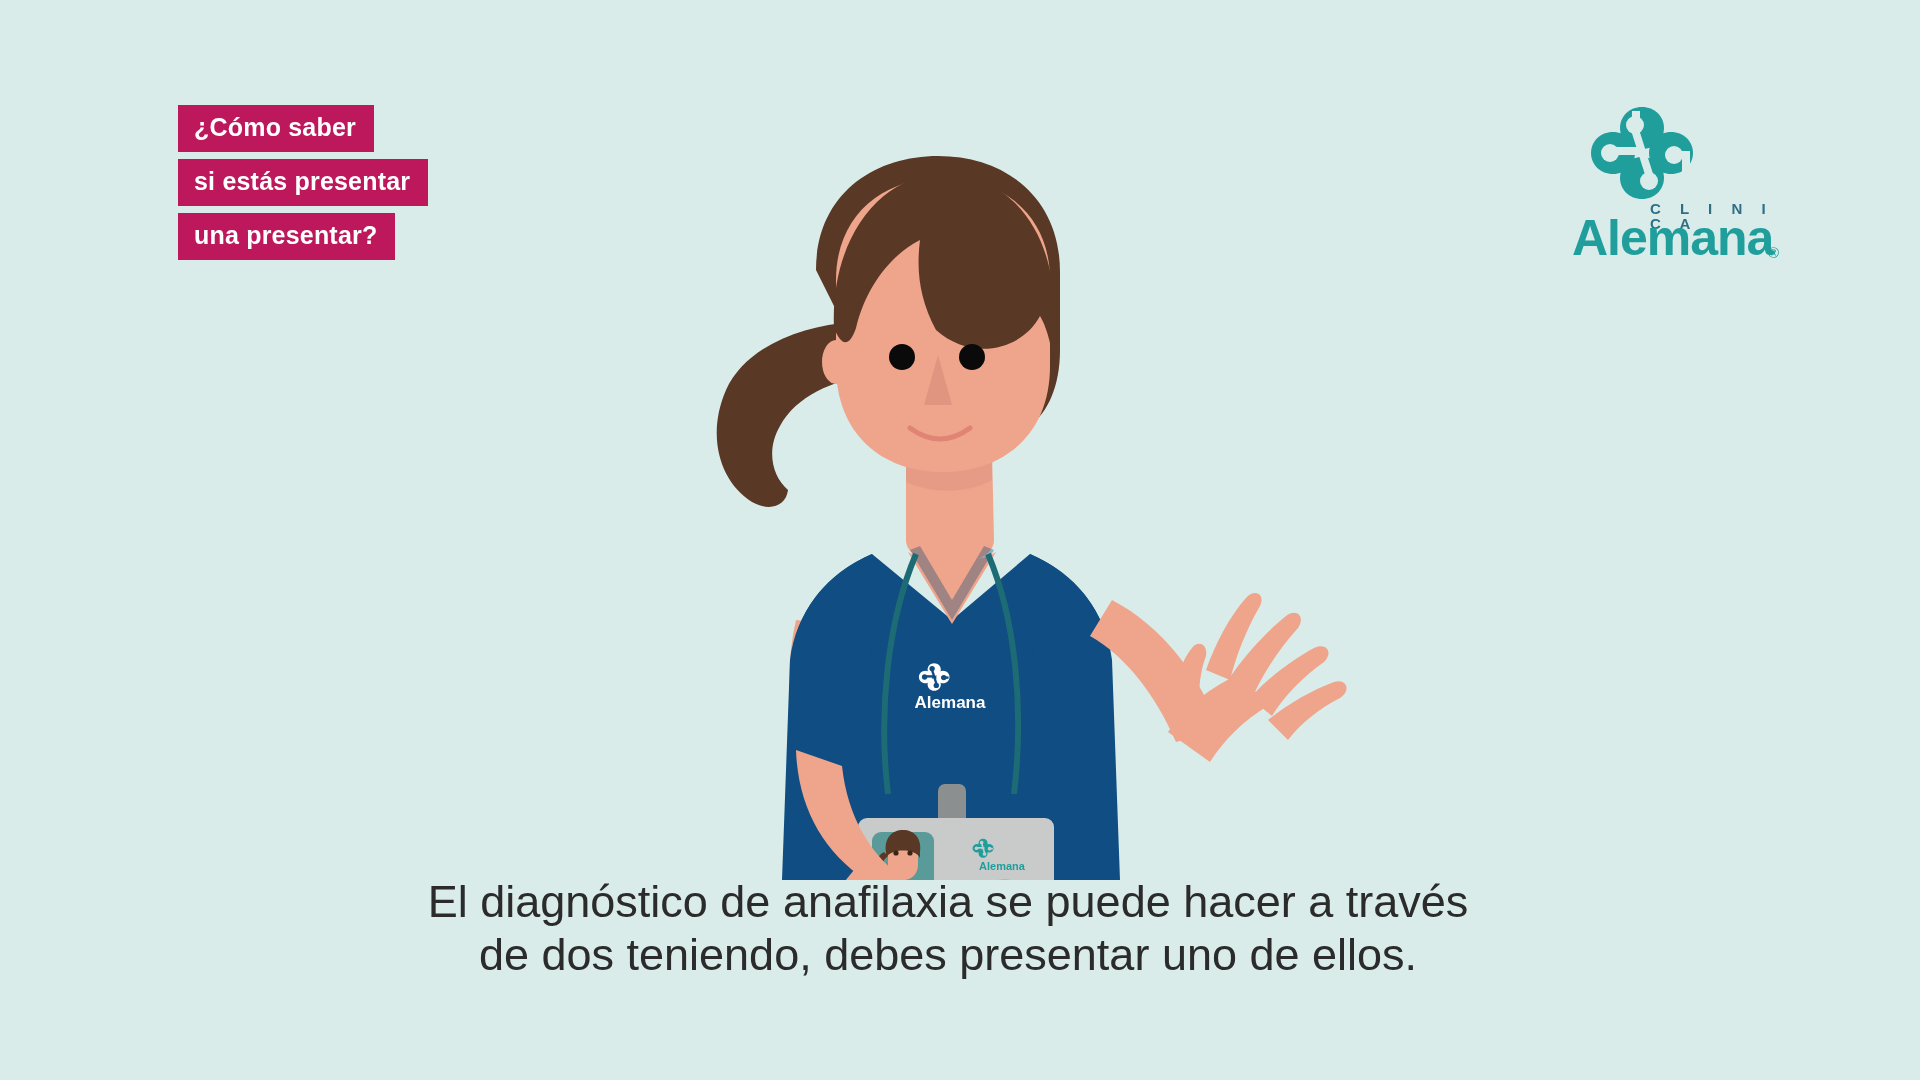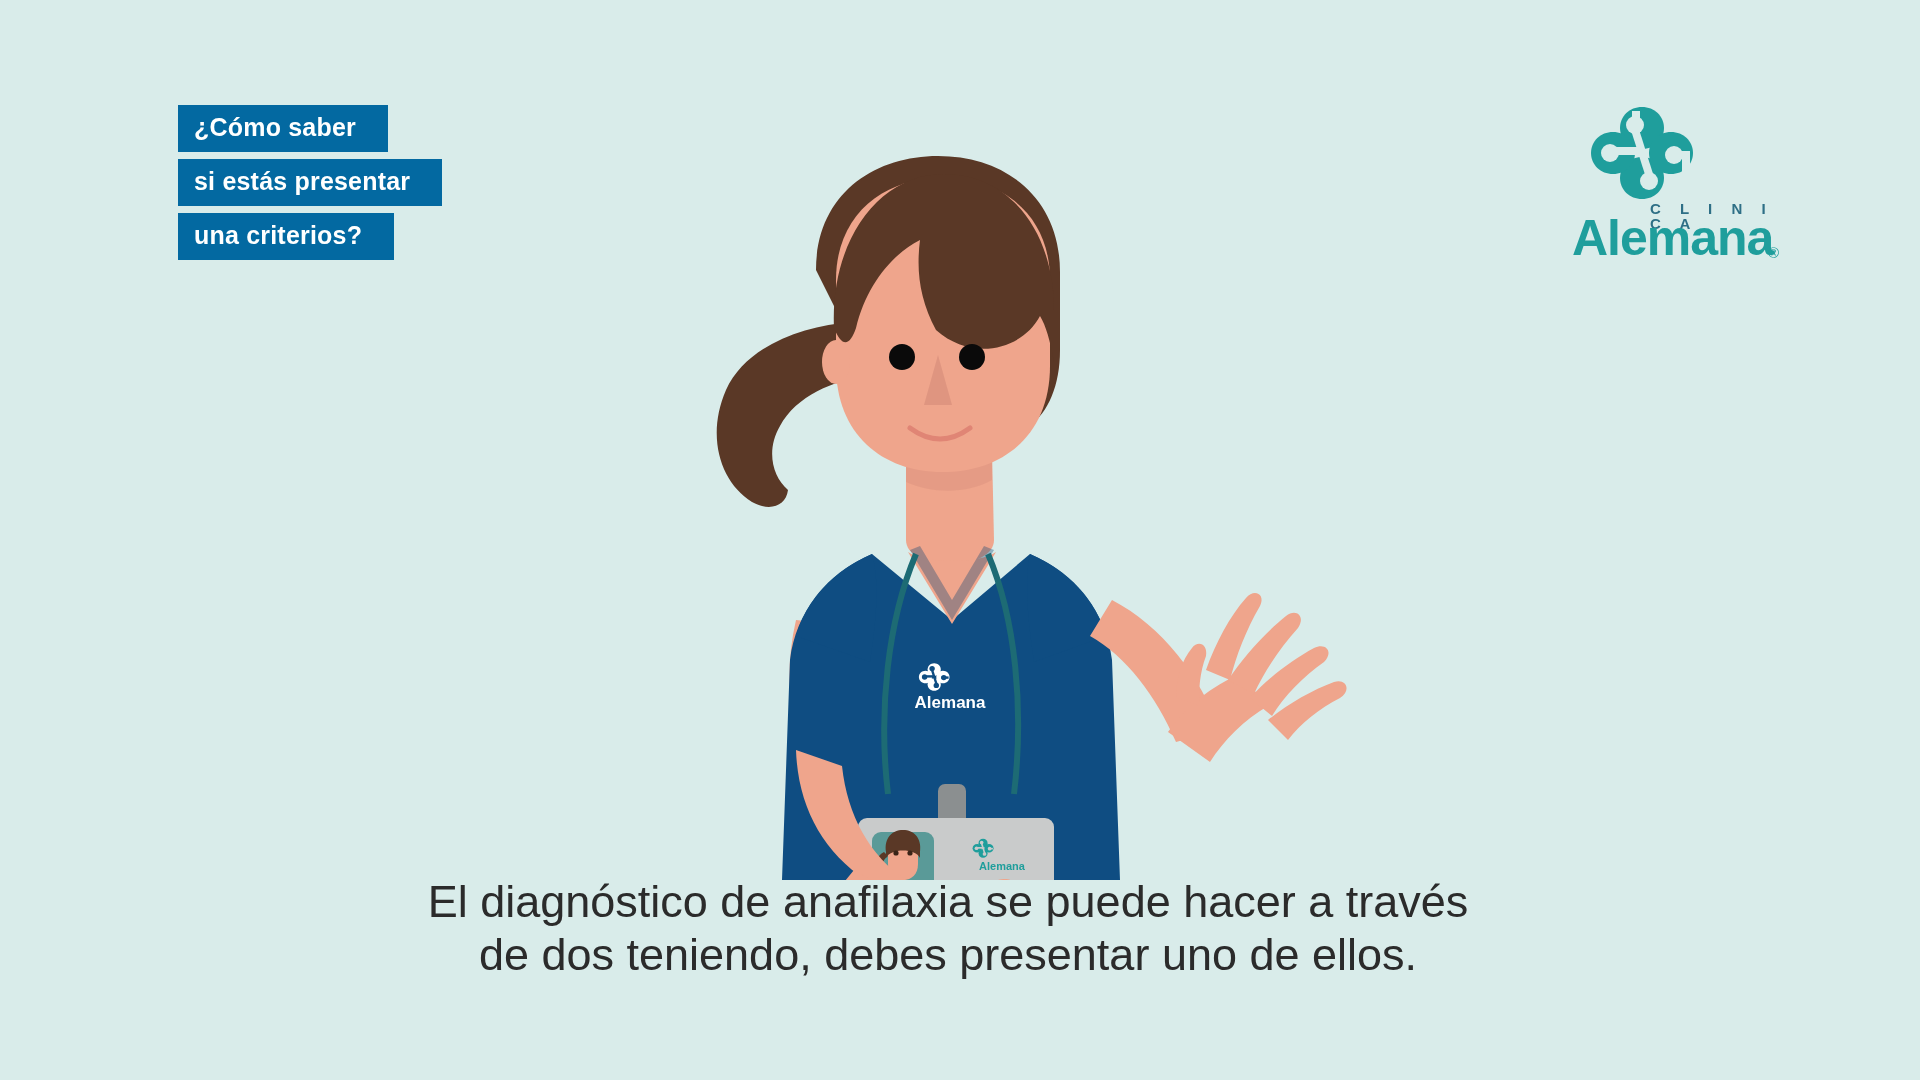--- a/index.html
+++ b/index.html
@@ -20,27 +20,27 @@
   #headline {
     position: absolute;
     left: 178px;
     top: 105px;
     display: flex;
     flex-direction: column;
     align-items: flex-start;
     gap: 7px;
   }
   .headline-bar {
-    background: #0369a1;
+    background: #be185d;
     color: #ffffff;
     font-size: 25px;
     font-weight: bold;
     letter-spacing: 0.2px;
     line-height: 1;
-    padding: 10px 32px 12px 16px;
+    padding: 10px 18px 12px 16px;
     white-space: nowrap;
   }
 
   
   #brand-logo {
     position: absolute;
     left: 1572px;
     top: 103px;
     width: 230px;
     height: 155px;
@@ -113,21 +113,21 @@
   .caption-line { display: block; white-space: nowrap; }
 </style>
 </head>
 <body>
 
 <div id="stage">
 
   <div id="headline">
     <div class="headline-bar">¿Cómo saber</div>
     <div class="headline-bar">si estás presentar</div>
-    <div class="headline-bar">una criterios?</div>
+    <div class="headline-bar">una presentar?</div>
   </div>
 
   <div id="brand-logo">
     <div id="brand-emblem">
       <svg viewBox="0 0 108 100" xmlns="http://www.w3.org/2000/svg">
         <g fill="#1f9e9c">
 
           <path d="M54 4c12.5 0 22 9.2 22 21 0 11.8-9.5 21-22 21s-22-9.2-22-21C32 13.2 41.5 4 54 4z"></path>
           <path d="M54 54c12.5 0 22 9.2 22 21 0 11.8-9.5 21-22 21s-22-9.2-22-21c0-11.8 9.5-21 22-21z"></path>
           <path d="M25 29c12.5 0 22 9.2 22 21s-9.5 21-22 21S3 61.8 3 50s9.5-21 22-21z"></path>

